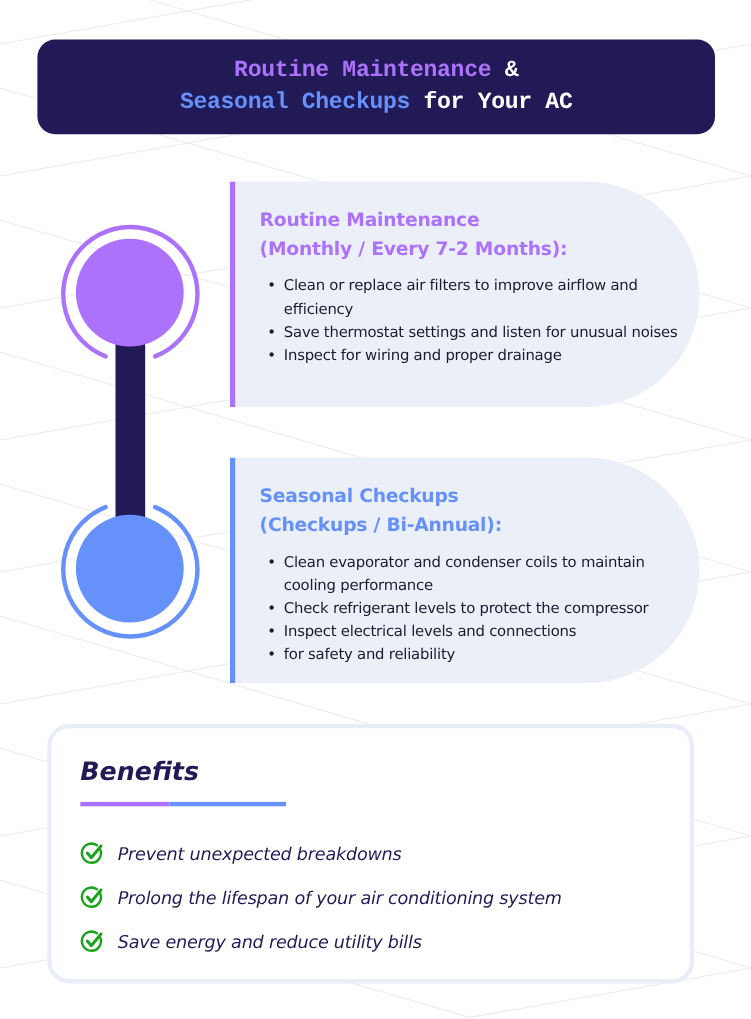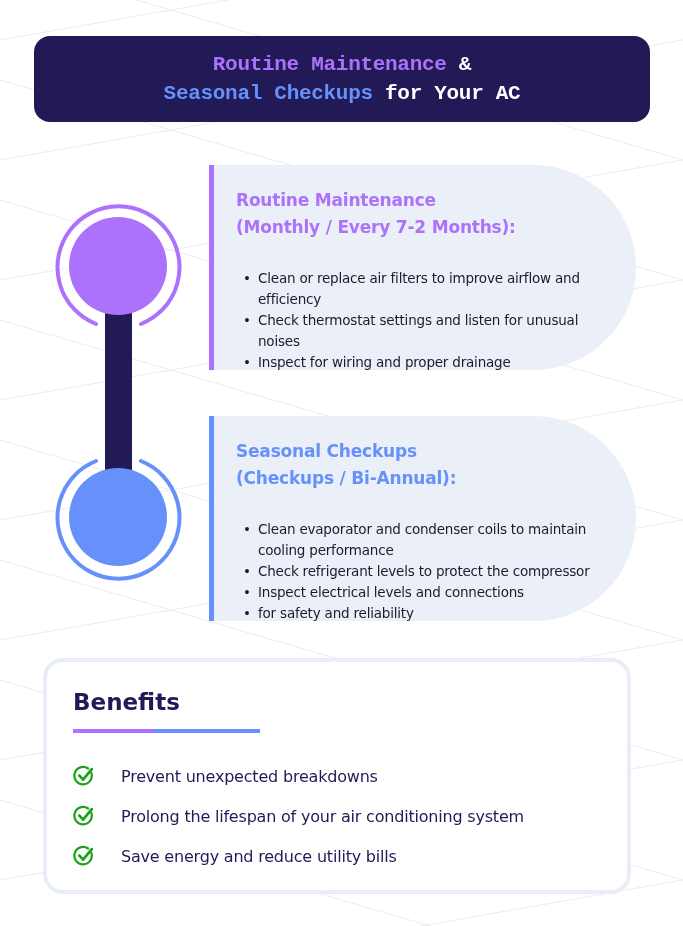--- a/index.html
+++ b/index.html
@@ -42,47 +42,48 @@
       border-radius: 0 110px 110px 0;
       padding: 22px 20px 0 22px;
     }
     .card.routine { top: 165px; height: 205px; }
     .card.seasonal { top: 416px; height: 205px; border-left-color: #6691fb; }
     .card-title {
       font-weight: bold; font-size: 17px; line-height: 27px; letter-spacing: -0.2px;
     }
     .routine .card-title { color: #ad72fc; }
     .seasonal .card-title { color: #6691fb; }
-    .card ul { list-style: none; margin-top: 27px; padding-left: 7px; }
+    .card ul { list-style: none; margin-top: 9px; padding-left: 7px; }
     .card li {
       position: relative; padding-left: 15px;
       font-size: 13.5px; line-height: 21px; color: #1c1a2c;
       letter-spacing: -0.2px;
     }
     .card li::before {
       content: "•"; position: absolute; left: 0; top: 0; color: #1c1a2c;
     }
 
     .benefits {
       position: absolute; left: 43px; top: 658px; width: 588px; height: 236px;
       background: #ffffff; border: 4px solid #e8eef8; border-radius: 20px;
       padding: 25px 26px;
+      font-style: italic;
     }
     .benefits-title {
       font-weight: bold; font-size: 23px; color: #221a57; line-height: 30px;
     }
     .benefits-underline {
       margin-top: 12px; width: 187px; height: 4px; display: flex;
     }
     .benefits-underline .u1 { width: 81px; background: #ad72fc; }
     .benefits-underline .u2 { flex: 1; background: #6691fb; }
     .benefits ul { list-style: none; margin-top: 23px; }
     .benefits li {
       display: flex; align-items: center; height: 40px;
-      font-size: 16px; color: #221a57; letter-spacing: -0.2px; gap: 14px;
+      font-size: 16px; color: #221a57; letter-spacing: -0.2px;
     }
     .check-icon { width: 22px; height: 22px; margin-right: 12px; flex-shrink: 0; }
   </style>
 </head>
 <body>
 
 <svg class="bg-grid" width="683" height="926" viewBox="0 0 683 926">
   <g stroke="#ececf0" stroke-width="1" fill="none">
     <path d="M0 40 L683 -80"></path>
       <path d="M0 160 L683 40"></path>
@@ -123,21 +124,21 @@
   <div class="dot blue"></div>
 </div>
 
 <div class="card routine">
   <div class="card-title">
     <div>Routine Maintenance</div>
     <div>(Monthly / Every 7-2 Months):</div>
   </div>
   <ul>
     <li>Clean or replace air filters to improve airflow and efficiency</li>
-    <li>Check thermostat settings and listen for unusual noises</li>
+    <li>Save thermostat settings and listen for unusual noises</li>
     <li>Inspect for wiring and proper drainage</li>
   </ul>
 </div>
 
 <div class="card seasonal">
   <div class="card-title">
     <div>Seasonal Checkups</div>
     <div>(Checkups / Bi-Annual):</div>
   </div>
   <ul>

